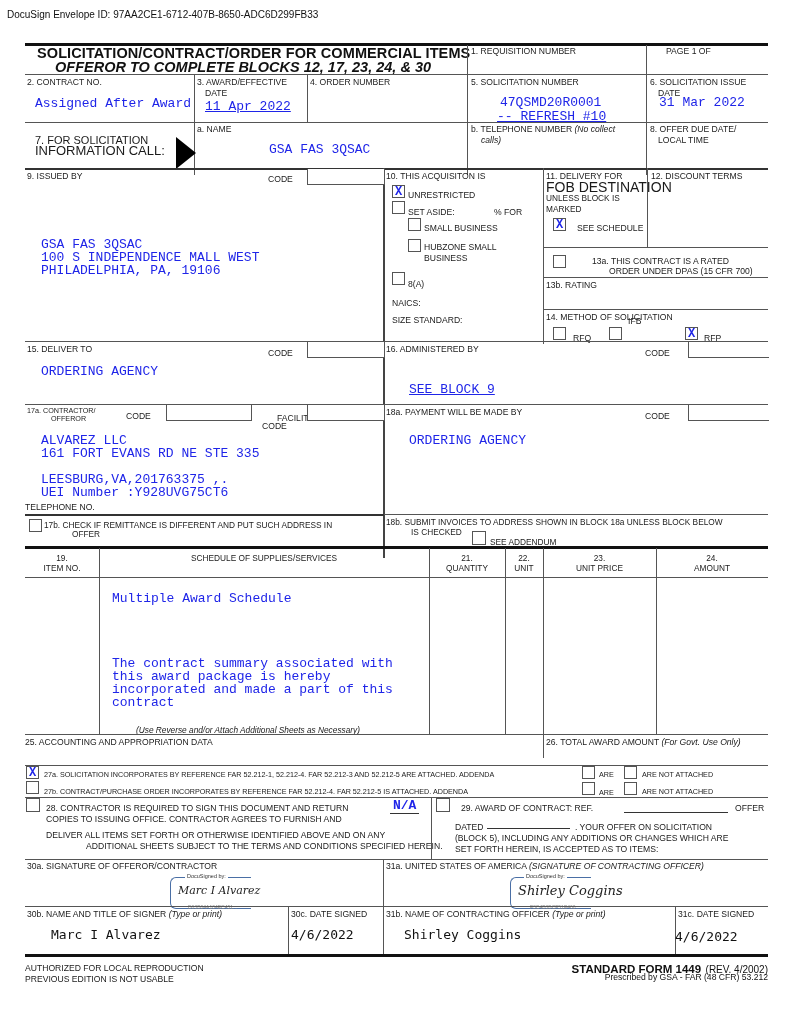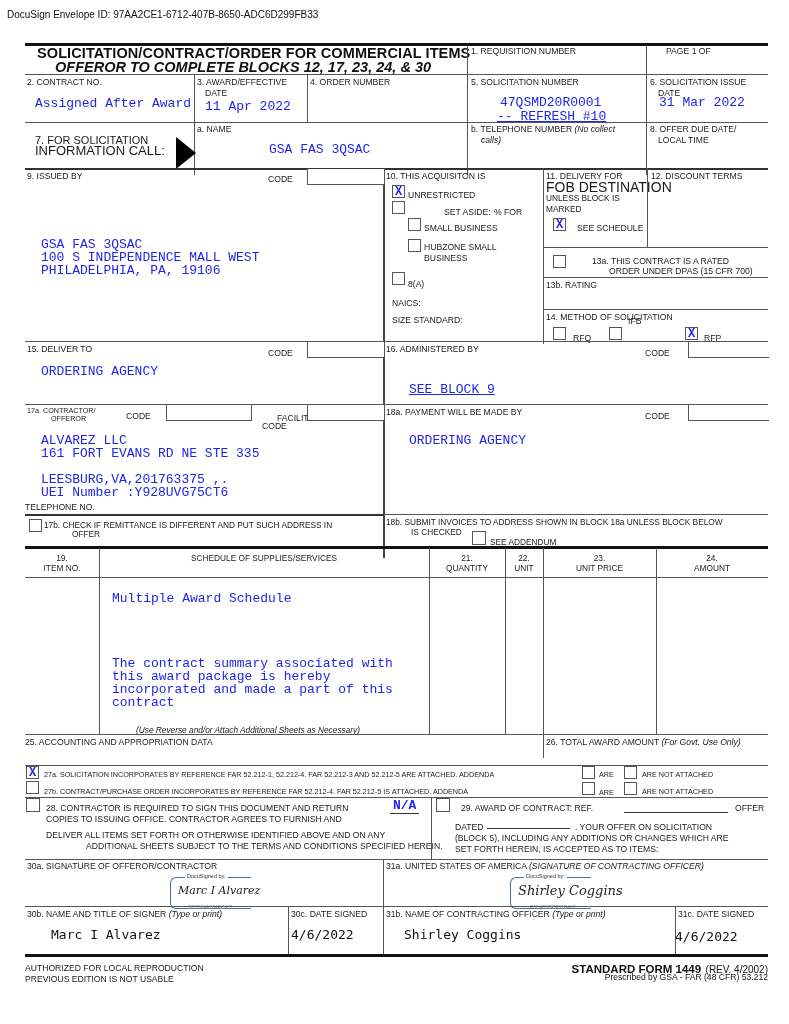--- a/index.html
+++ b/index.html
@@ -41,21 +41,21 @@
 <div class="lbl" style="left:471px;top:46px;">1. REQUISITION NUMBER</div>
 <div class="lbl" style="left:650px;top:46px;padding-left:16px;">PAGE 1 OF</div>
 
 <div class="hl" style="left:25px;top:74px;width:743px;"></div>
 <div class="vl" style="left:194px;top:74px;height:101px;"></div>
 <div class="vl" style="left:307px;top:74px;height:48px;"></div>
 <div class="lbl" style="left:27px;top:77px;">2. CONTRACT NO.</div>
 <div class="val" style="left:35px;top:97px;">Assigned After Award</div>
 <div class="lbl" style="left:197px;top:77px;">3. AWARD/EFFECTIVE</div>
 <div class="lbl" style="left:205px;top:88px;">DATE</div>
-<div class="val" style="left:205px;top:100px;">11 Apr 2022</div>
+<div class="val" style="left:205px;top:100px;text-decoration:underline;">11 Apr 2022</div>
 <div class="lbl" style="left:310px;top:77px;">4. ORDER NUMBER</div>
 <div class="lbl" style="left:471px;top:77px;">5. SOLICITATION NUMBER</div>
 <div class="val" style="left:500px;top:96px;">47QSMD20R0001</div>
 <div class="val" style="left:497px;top:110px;text-decoration:underline;">-- REFRESH #10</div>
 <div class="lbl" style="left:650px;top:77px;">6. SOLICITATION ISSUE</div>
 <div class="lbl" style="left:658px;top:88px;">DATE</div>
 <div class="val" style="left:659px;top:96px;">31 Mar 2022</div>
 
 <div class="hl" style="left:25px;top:122px;width:743px;"></div>
 <div class="lbl" style="left:35px;top:134px;font-size:11px;line-height:12px;">7. FOR SOLICITATION</div>
@@ -74,21 +74,21 @@
 <div class="lbl" style="left:268px;top:174px;">CODE</div>
 <div class="codebox" style="left:307px;top:169px;width:76px;height:15px;"></div>
 <div class="val" style="left:41px;top:238px;">GSA FAS 3QSAC</div>
 <div class="val" style="left:41px;top:251px;">100 S INDEPENDENCE MALL WEST</div>
 <div class="val" style="left:41px;top:264px;">PHILADELPHIA, PA, 19106</div>
 
 <div class="lbl" style="left:386px;top:171px;">10. THIS ACQUISITON IS</div>
 <div class="cb" style="left:392px;top:185px;">X</div>
 <div class="lbl" style="left:408px;top:190px;">UNRESTRICTED</div>
 <div class="cb" style="left:392px;top:201px;"></div>
-<div class="lbl" style="left:408px;top:207px;margin-left:36px;">SET ASIDE:</div>
+<div class="lbl" style="left:408px;top:207px;">SET ASIDE:</div>
 <div class="lbl" style="left:494px;top:207px;">% FOR</div>
 <div class="cb" style="left:408px;top:218px;"></div>
 <div class="lbl" style="left:424px;top:223px;">SMALL BUSINESS</div>
 <div class="cb" style="left:408px;top:239px;"></div>
 <div class="lbl" style="left:424px;top:242px;">HUBZONE SMALL</div>
 <div class="lbl" style="left:424px;top:253px;">BUSINESS</div>
 <div class="cb" style="left:392px;top:272px;"></div>
 <div class="lbl" style="left:408px;top:279px;">8(A)</div>
 <div class="lbl" style="left:392px;top:298px;">NAICS:</div>
 <div class="lbl" style="left:392px;top:315px;">SIZE STANDARD:</div>

